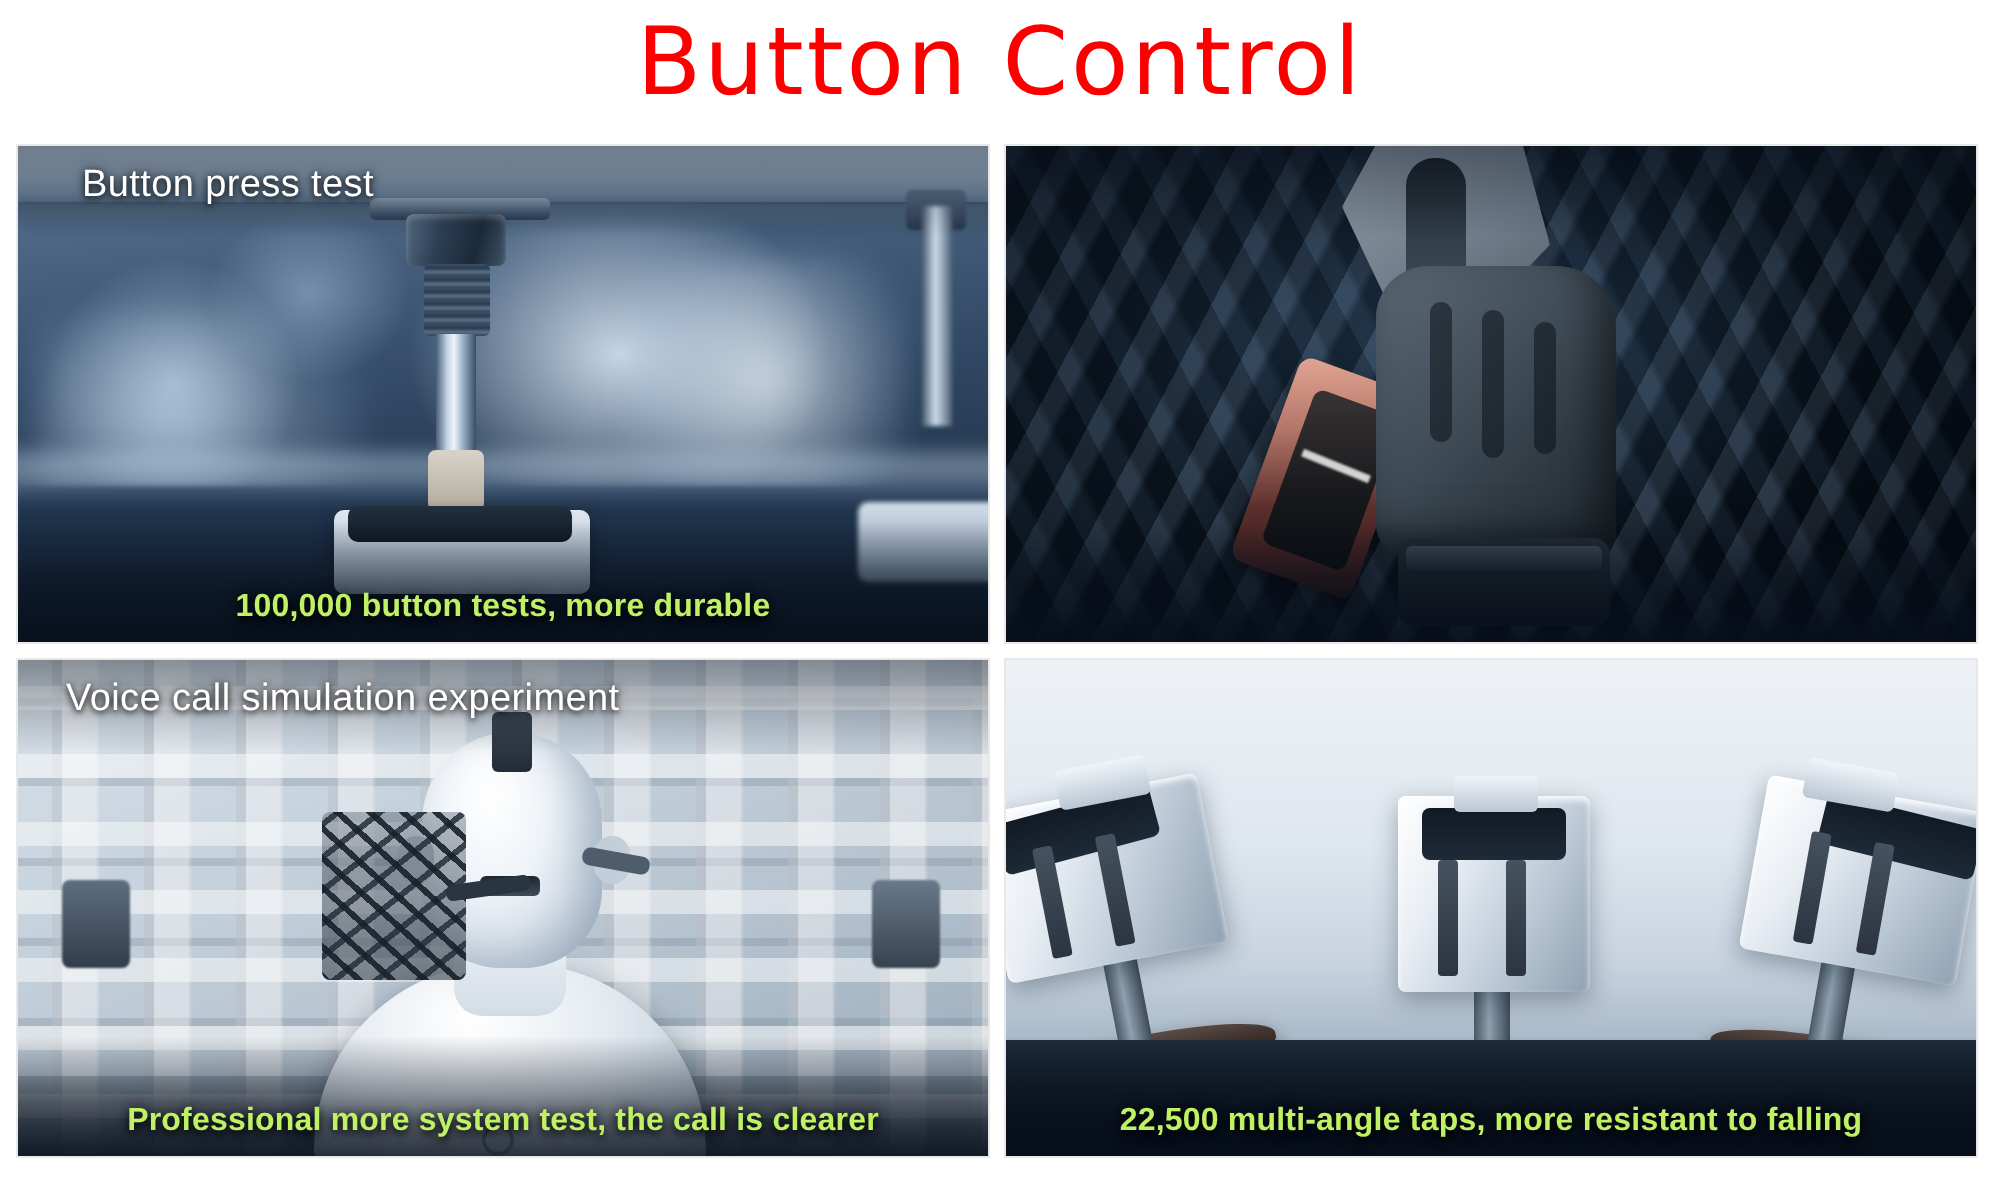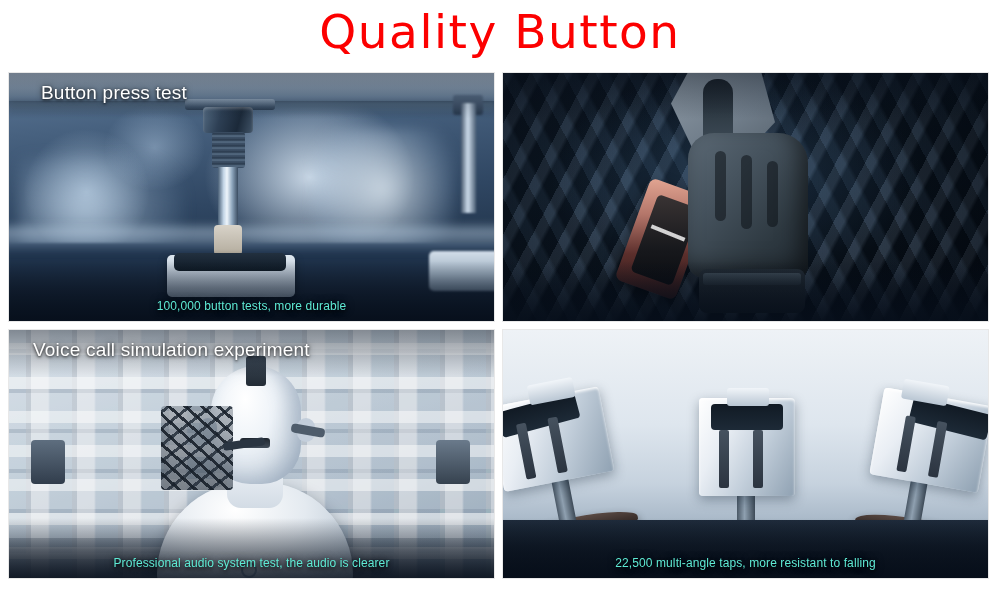--- a/index.html
+++ b/index.html
@@ -58,23 +58,23 @@
   }
   .panel-label.dark{
     color:#2c3e52;
     text-shadow:none;
   }
 
   .panel-caption{
     position:absolute;
     left:0; right:0; bottom:8px;
     text-align:center;
-    color:#5eead4;
-    font-size:12px;
-    font-weight:normal;
+    color:#bef264;
+    font-size:16px;
+    font-weight:bold;
     letter-spacing:.1px;
     text-shadow:0 2px 4px rgba(0,0,0,.9), 0 0 8px rgba(0,0,0,.7);
     z-index:8;
     white-space:nowrap;
   }
   .caption-shade{
     position:absolute; left:0; right:0; bottom:0; height:60px;
     background:linear-gradient(to top, rgba(6,14,26,.88), rgba(6,14,26,.45) 55%, rgba(6,14,26,0));
     z-index:6;
   }
@@ -406,21 +406,21 @@
   
   .tint-top{
     position:absolute; left:0; right:0; top:0; height:46px;
     background:linear-gradient(to bottom, rgba(8,16,28,.42), rgba(8,16,28,0));
     z-index:5;
   }
 </style>
 </head>
 <body>
 
-<div class="page-title">Quality Button</div>
+<div class="page-title">Button Control</div>
 
 <div class="grid">
 
   <div class="panel">
     <div class="scene">
       <div class="p1-bg"></div>
       <div class="p1-blur-left"></div>
       <div class="p1-blur-right"></div>
       <div class="p1-toprail"></div>
       <div class="p1-toprail2"></div>
@@ -480,21 +480,21 @@
       <div class="p3-nosepc"></div>
       <div class="p3-mouth"></div>
       <div class="p3-rig"></div>
       <div class="p3-rig-arm"></div>
       <div class="p3-mic-r"></div>
       <div class="p3-badge"></div>
     </div>
     <div class="tint-top"></div>
     <div class="caption-shade light"></div>
     <div class="panel-label" style="left:4px;">Voice call simulation experiment</div>
-    <div class="panel-caption">Professional audio system test, the audio is clearer</div>
+    <div class="panel-caption">Professional more system test, the call is clearer</div>
   </div>
 
   <div class="panel">
     <div class="scene">
       <div class="p4-bg"></div>
 
       <div class="p4-jig" style="left:-14px; bottom:36px; width:150px; height:170px; transform:rotate(-11deg);">
         <div class="p4-base" style="width:128px; left:8px;"></div>
         <div class="p4-col" style="left:58px; width:17px; height:58px;"></div>
         <div class="p4-body" style="left:10px; bottom:62px; width:112px; height:86px;"></div>

